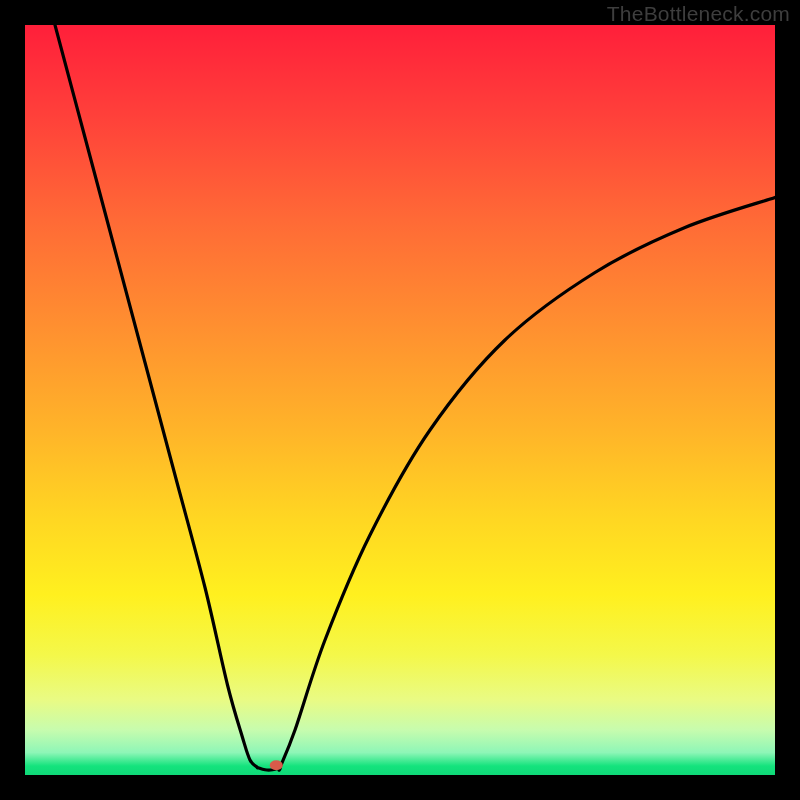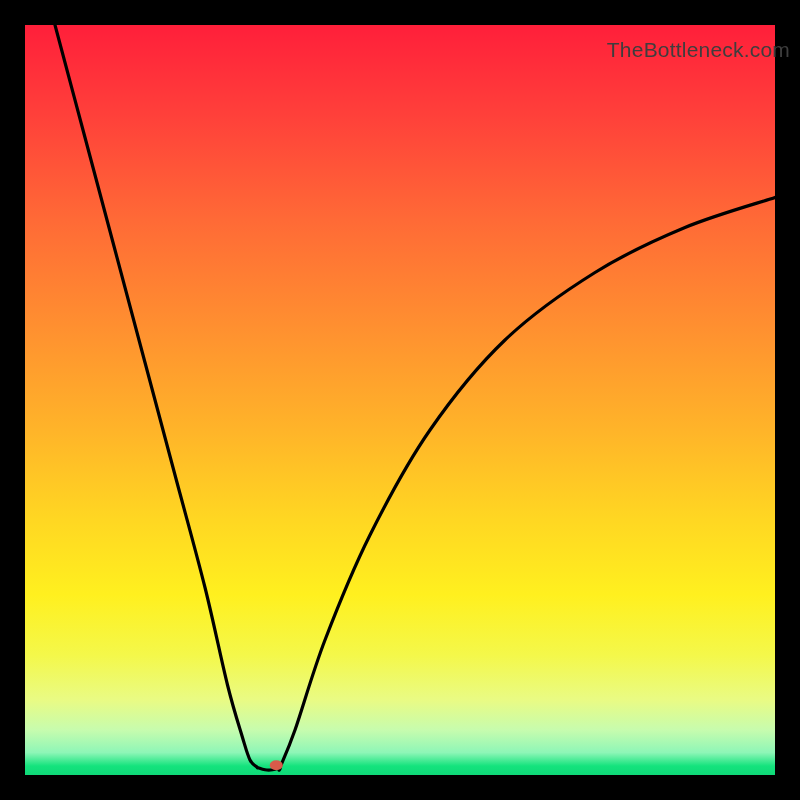--- a/index.html
+++ b/index.html
@@ -20,21 +20,20 @@
   .watermark {
     position: absolute;
     top: 2px;
     right: 10px;
     color: #3e3e3e;
     font-size: 21px;
     font-weight: 500;
     letter-spacing: 0.2px;
     z-index: 5;
     user-select: none;
-    margin-top: 36px;
   }
   .plot-area {
     position: absolute;
     left: 25px;
     top: 25px;
     width: 750px;
     height: 750px;
     overflow: hidden;
   }
   .gradient-bg {

